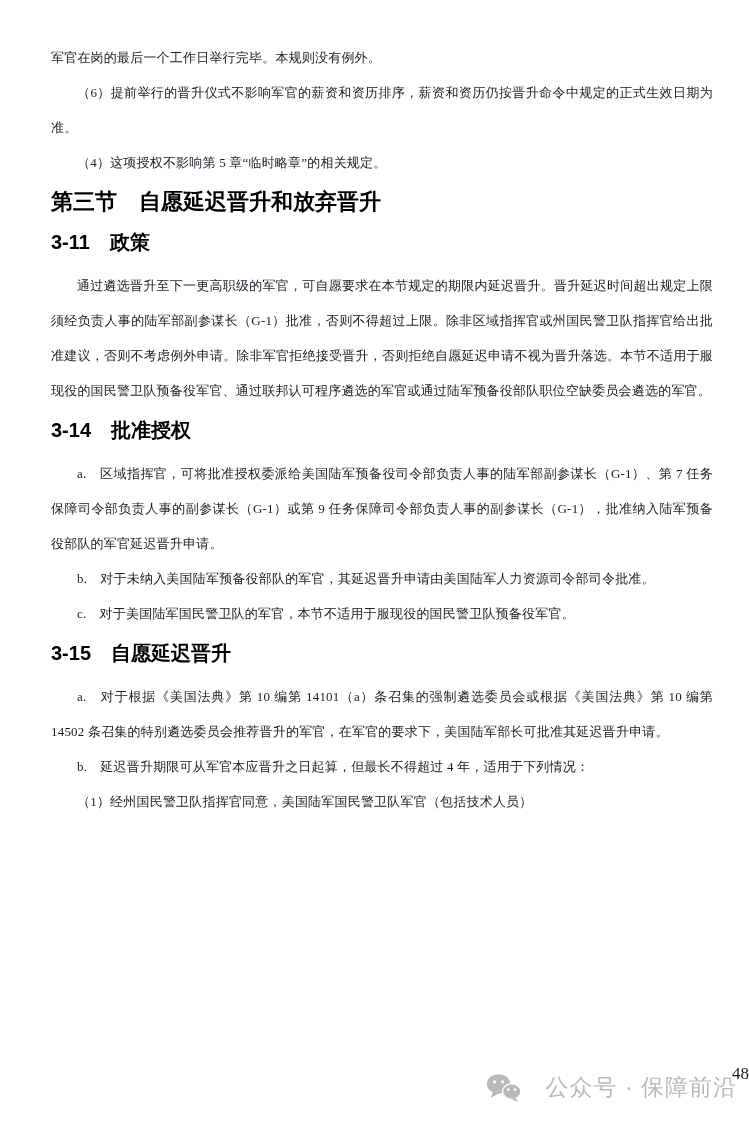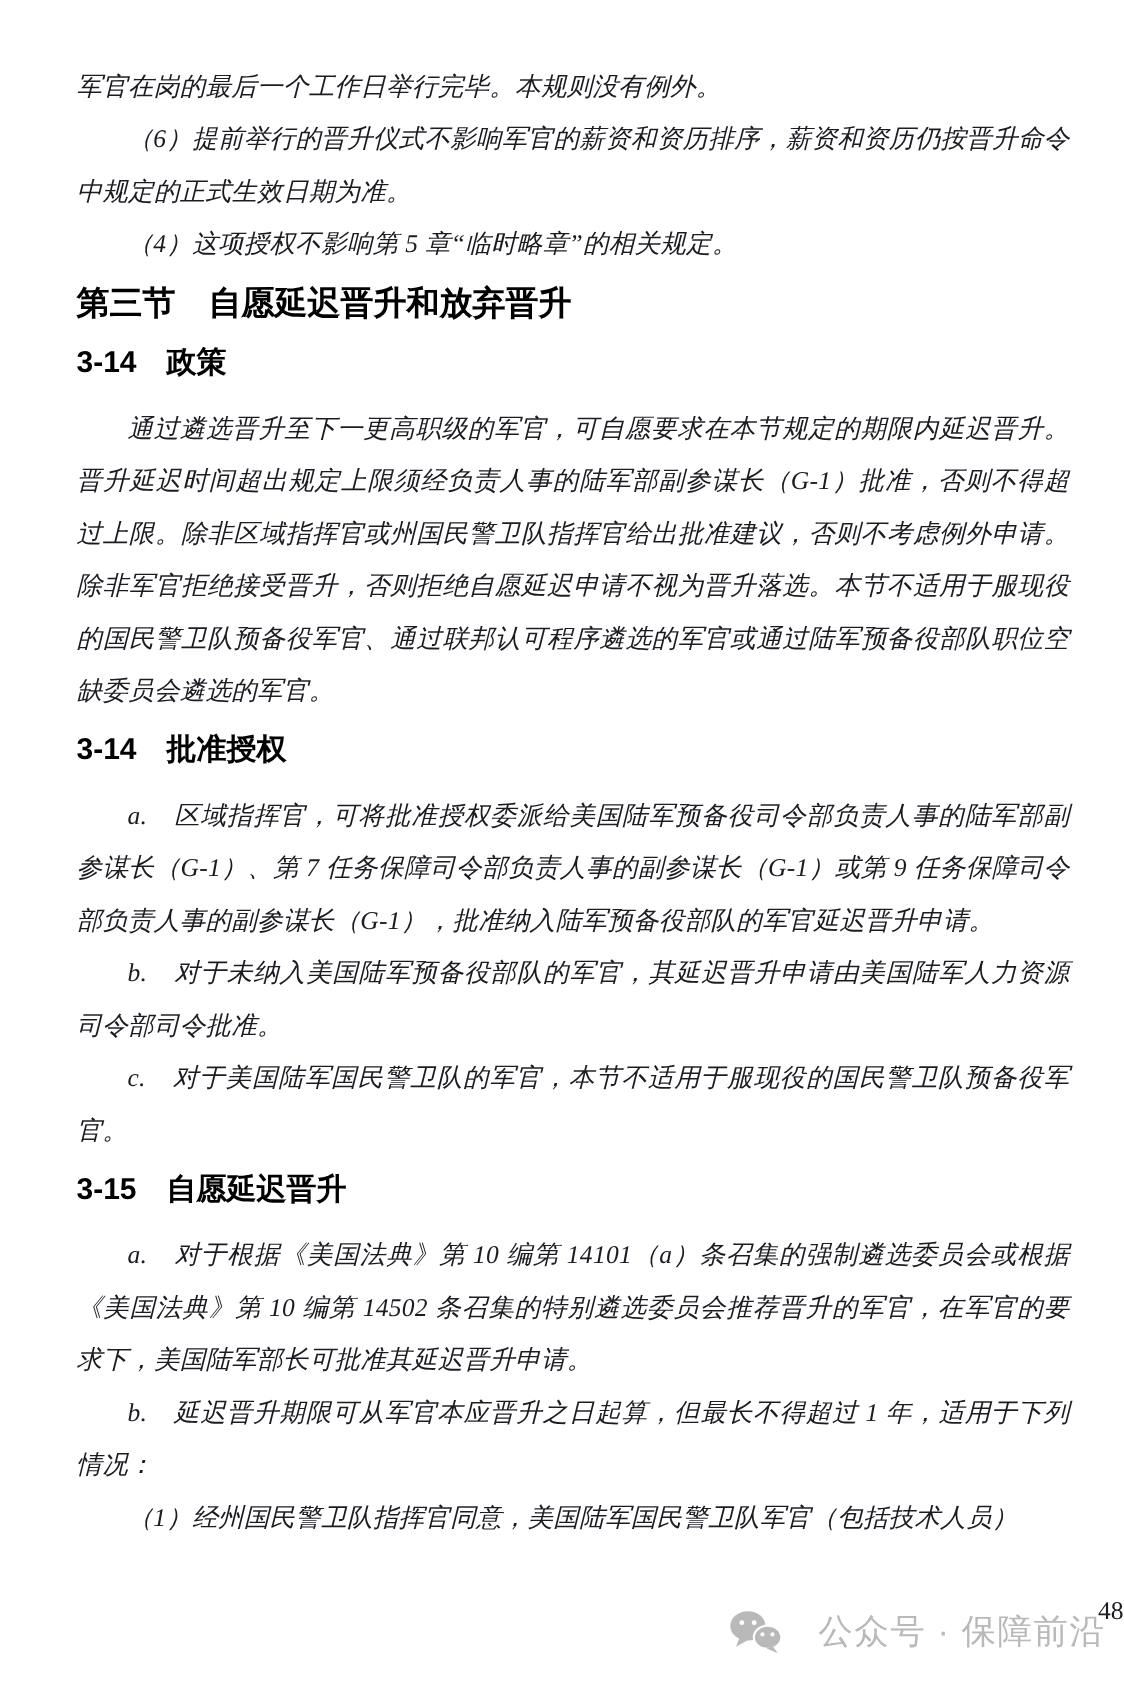--- a/index.html
+++ b/index.html
@@ -17,25 +17,24 @@
     color: #1b1b22;
   }
   .content {
     position: absolute;
     left: 51px;
     top: 40px;
     width: 662px;
   }
   .body-para {
     margin: 0;
-    font-size: 17px;
+    font-size: 13px;
     line-height: 35px;
     text-align: justify;
     letter-spacing: 0.2px;
-    font-style: italic;
   }
   .indent {
     text-indent: 2em;
   }
   .section-heading {
     font-family: Liberation Mono, monospace;
     font-size: 22px;
     font-weight: bold;
     color: #000000;
     margin: 9px 0 10px 0;
@@ -81,31 +80,31 @@
 
 <div class="page">
 
   <main class="content">
     <p class="body-para">军官在岗的最后一个工作日举行完毕。本规则没有例外。</p>
     <p class="body-para indent">（6）提前举行的晋升仪式不影响军官的薪资和资历排序，薪资和资历仍按晋升命令中规定的正式生效日期为准。</p>
     <p class="body-para indent">（4）这项授权不影响第 5 章“临时略章”的相关规定。</p>
 
     <h1 class="section-heading">第三节　自愿延迟晋升和放弃晋升</h1>
 
-    <h2 class="sub-heading">3-14　政策</h2>
+    <h2 class="sub-heading">3-11　政策</h2>
     <p class="body-para indent">通过遴选晋升至下一更高职级的军官，可自愿要求在本节规定的期限内延迟晋升。晋升延迟时间超出规定上限须经负责人事的陆军部副参谋长（G-1）批准，否则不得超过上限。除非区域指挥官或州国民警卫队指挥官给出批准建议，否则不考虑例外申请。除非军官拒绝接受晋升，否则拒绝自愿延迟申请不视为晋升落选。本节不适用于服现役的国民警卫队预备役军官、通过联邦认可程序遴选的军官或通过陆军预备役部队职位空缺委员会遴选的军官。</p>
 
     <h2 class="sub-heading">3-14　批准授权</h2>
     <p class="body-para indent">a.　区域指挥官，可将批准授权委派给美国陆军预备役司令部负责人事的陆军部副参谋长（G-1）、第 7 任务保障司令部负责人事的副参谋长（G-1）或第 9 任务保障司令部负责人事的副参谋长（G-1），批准纳入陆军预备役部队的军官延迟晋升申请。</p>
     <p class="body-para indent">b.　对于未纳入美国陆军预备役部队的军官，其延迟晋升申请由美国陆军人力资源司令部司令批准。</p>
     <p class="body-para indent">c.　对于美国陆军国民警卫队的军官，本节不适用于服现役的国民警卫队预备役军官。</p>
 
     <h2 class="sub-heading">3-15　自愿延迟晋升</h2>
     <p class="body-para indent">a.　对于根据《美国法典》第 10 编第 14101（a）条召集的强制遴选委员会或根据《美国法典》第 10 编第 14502 条召集的特别遴选委员会推荐晋升的军官，在军官的要求下，美国陆军部长可批准其延迟晋升申请。</p>
-    <p class="body-para indent">b.　延迟晋升期限可从军官本应晋升之日起算，但最长不得超过 1 年，适用于下列情况：</p>
+    <p class="body-para indent">b.　延迟晋升期限可从军官本应晋升之日起算，但最长不得超过 4 年，适用于下列情况：</p>
     <p class="body-para indent">（1）经州国民警卫队指挥官同意，美国陆军国民警卫队军官（包括技术人员）</p>
   </main>
 
   <div class="page-number">48</div>
 
   <div class="watermark">
     <span>
       <svg width="36" height="30" viewBox="0 0 40 33">
         <g fill="#b9b9b9">
           <ellipse cx="14" cy="12" rx="13" ry="10.8"></ellipse>

